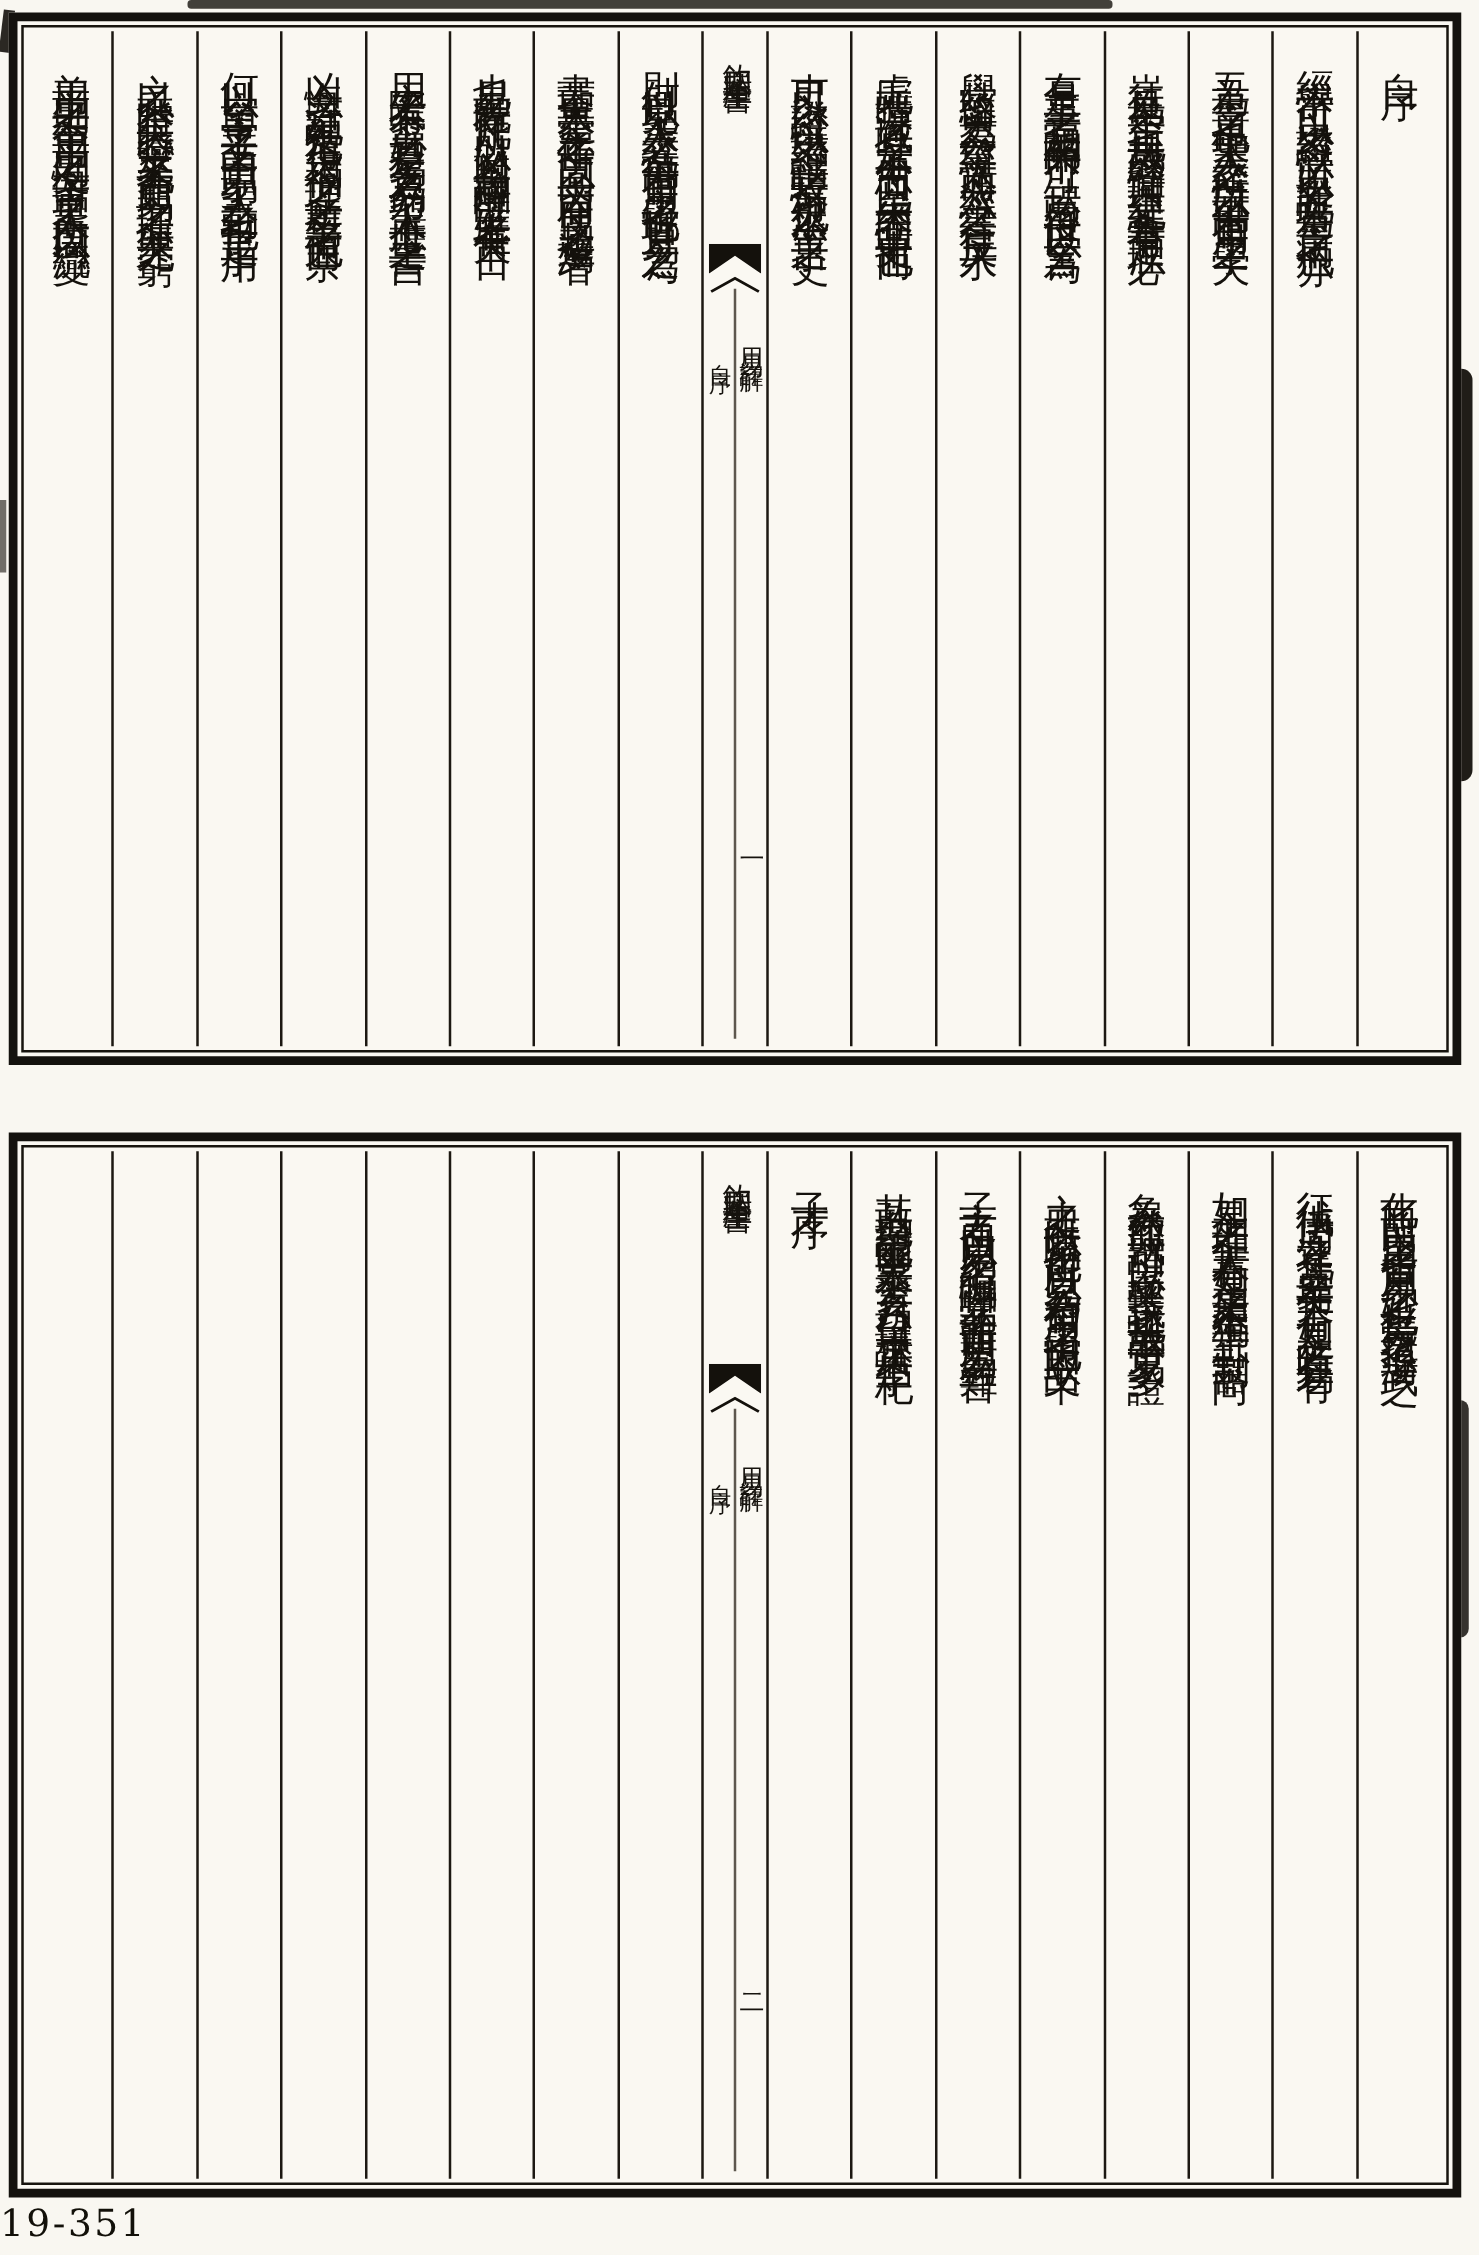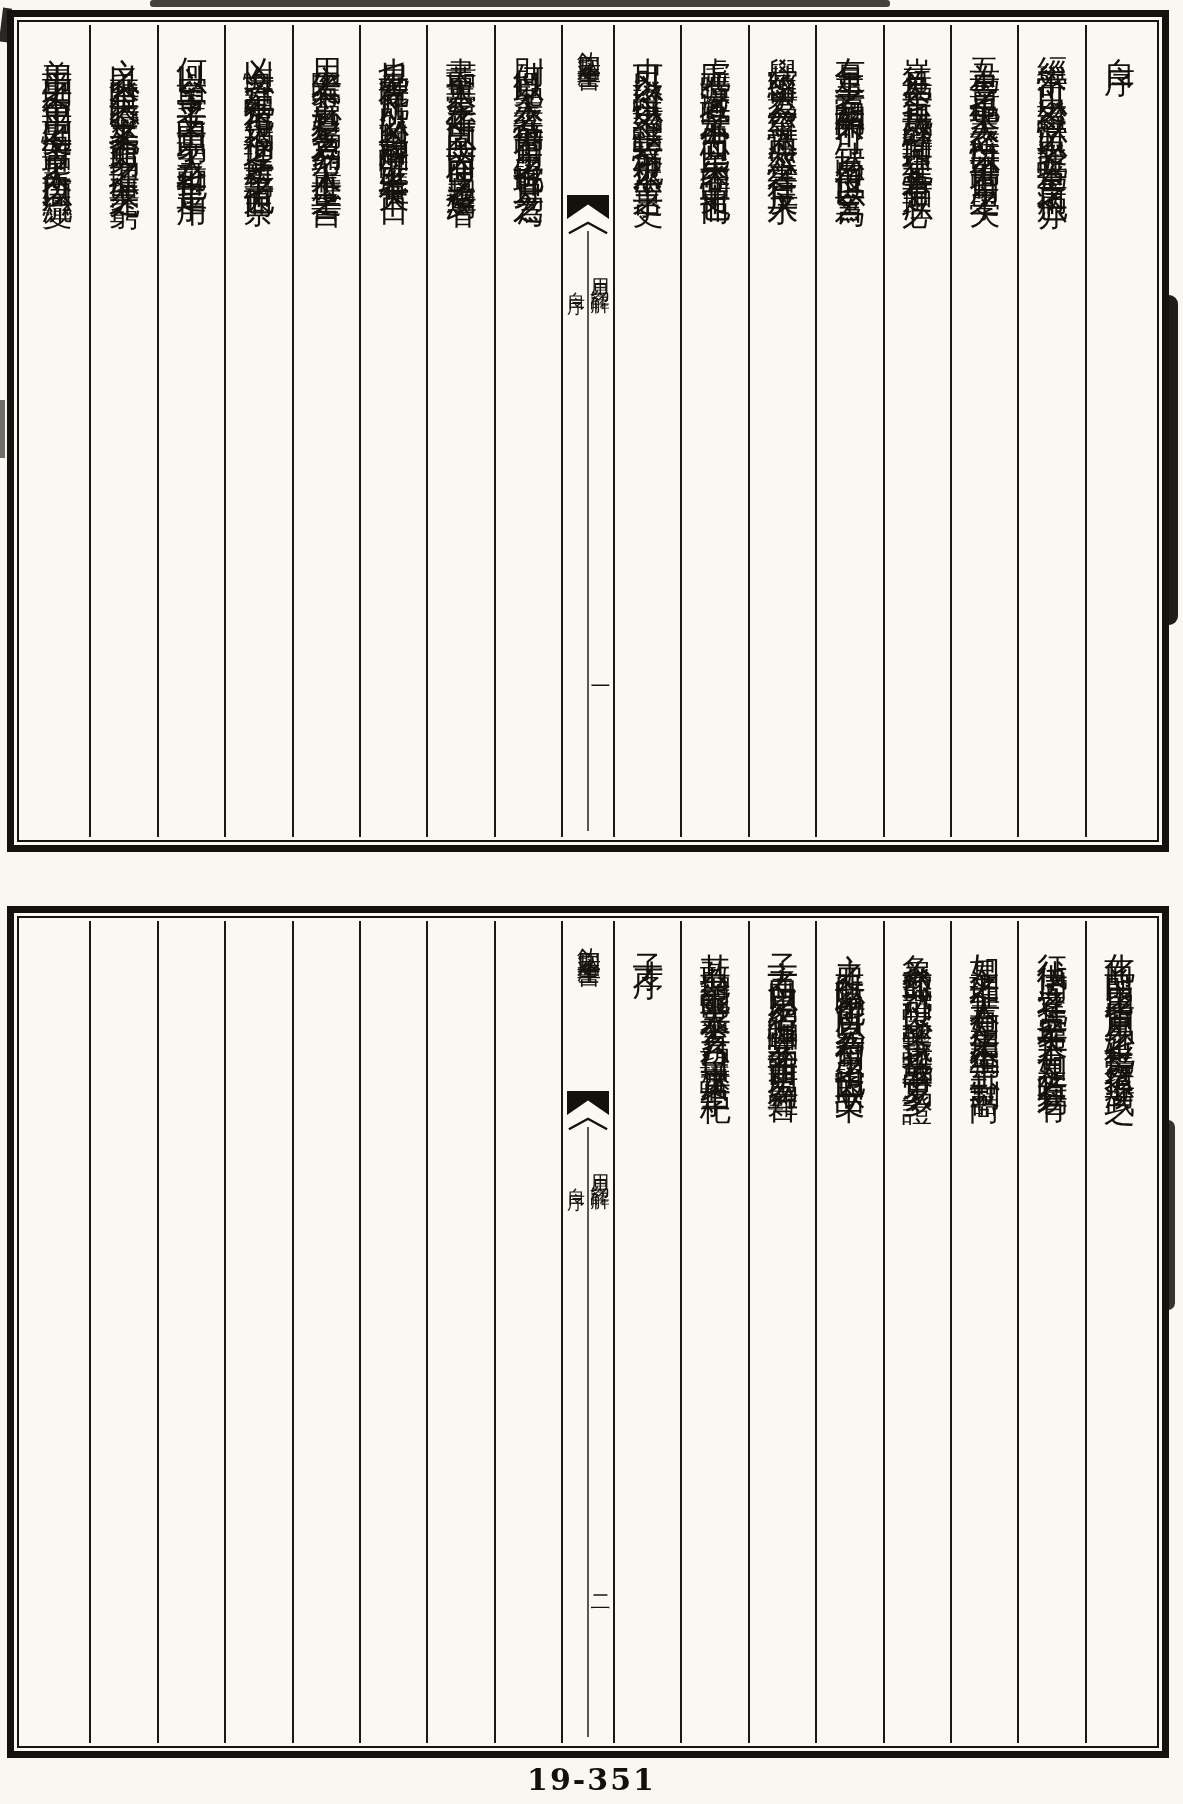--- a/index.html
+++ b/index.html
@@ -81,23 +81,22 @@
     writing-mode: vertical-rl; text-orientation: upright;
     font-size: 18px; letter-spacing: 5px; line-height: 22px;
   }
   .folio {
     position: absolute; top: 80.2%; left: 27px;
     writing-mode: vertical-rl; text-orientation: upright;
     font-size: 20px; line-height: 22px;
   }
   .catalog {
     position: absolute; top: 1762px; left: 0; width: 1183px;
-    text-align: center;
     font-family: "DejaVu Serif", "Liberation Serif", serif;
-    font-size: 30px; font-weight: 700; letter-spacing: 2px;
+    font-size: 30px; font-weight: 400; letter-spacing: 2px;
     color: #121009;
   }
   
   .smudge { position: absolute; background: #14110c; pointer-events: none; }
   .sm-topstrip { top: 0; left: 150px; width: 740px; height: 7px; opacity: .8; border-radius: 3px; }
   .sm-corner { top: 8px; left: 1px; width: 9px; height: 34px; transform: rotate(7deg); opacity: .9; }
   .sm-right1 { top: 295px; left: 1158px; width: 20px; height: 330px; border-radius: 9px; opacity: .95; }
   .sm-left1 { top: 400px; left: 0; width: 5px; height: 58px; opacity: .6; }
   .sm-right2 { top: 1120px; left: 1161px; width: 14px; height: 190px; border-radius: 7px; opacity: .85; }
 </style>

